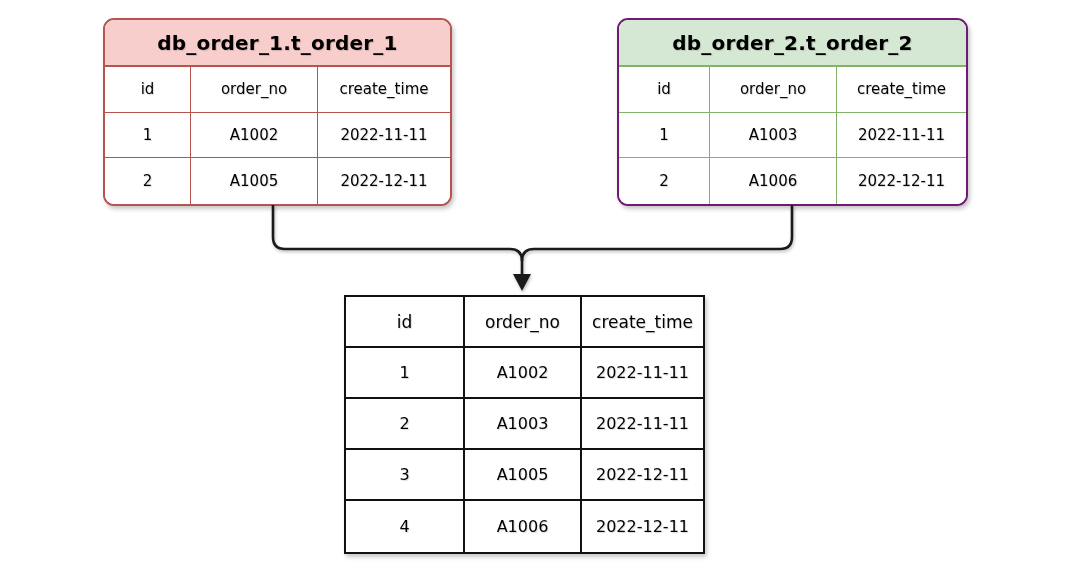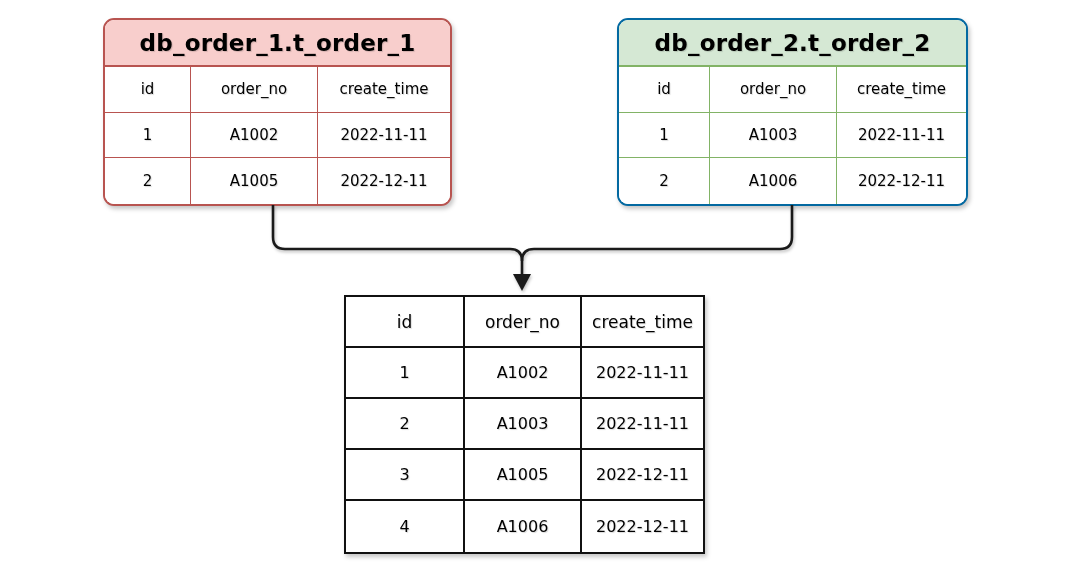--- a/index.html
+++ b/index.html
@@ -22,21 +22,21 @@
   }
   .card.rounded { border-radius: 11px; overflow: hidden; }
 
   .card-title {
     box-sizing: border-box;
     height: 47px;
     display: flex;
     align-items: center;
     justify-content: center;
     font-weight: bold;
-    font-size: 23px;
+    font-size: 20px;
     letter-spacing: 0.2px;
     text-shadow: 1px 1px 1px rgba(0,0,0,0.15);
   }
 
   .grid { display: grid; box-sizing: border-box; }
   .cell {
     box-sizing: border-box;
     display: flex;
     align-items: center;
     justify-content: center;
@@ -49,21 +49,21 @@
 
   
   #src1 { left: 103px; top: 18px; width: 349px; height: 188px; border: 2px solid #b85450; }
   #src1 .card-title { background: #f8cecc; border-bottom: 2px solid #b85450; }
   #src1 .grid { grid-template-columns: 86px 127px 1fr; grid-auto-rows: 1fr; height: 137px; }
   #src1 .cell { border-right: 1.5px solid #b85450; border-bottom: 1.5px solid #b85450; }
   #src1 .cell.last-col { border-right: none; }
   #src1 .cell.last-row { border-bottom: none; }
 
   
-  #src2 { left: 617px; top: 18px; width: 351px; height: 188px; border: 2px solid #0369a1; }
+  #src2 { left: 617px; top: 18px; width: 351px; height: 188px; border: 2px solid #701a75; }
   #src2 .card-title { background: #d5e8d4; border-bottom: 2px solid #82b366; }
   #src2 .grid { grid-template-columns: 91px 127px 1fr; grid-auto-rows: 1fr; height: 137px; }
   #src2 .cell { border-right: 1.5px solid #82b366; border-bottom: 1.5px solid #82b366; }
   #src2 .cell.last-col { border-right: none; }
   #src2 .cell.last-row { border-bottom: none; }
 
   
   #merged { left: 344px; top: 295px; width: 361px; height: 259px; border: 2px solid #111111; }
   #merged .grid { grid-template-columns: 119px 117px 1fr; grid-auto-rows: 1fr; height: 255px; }
   #merged .cell {

